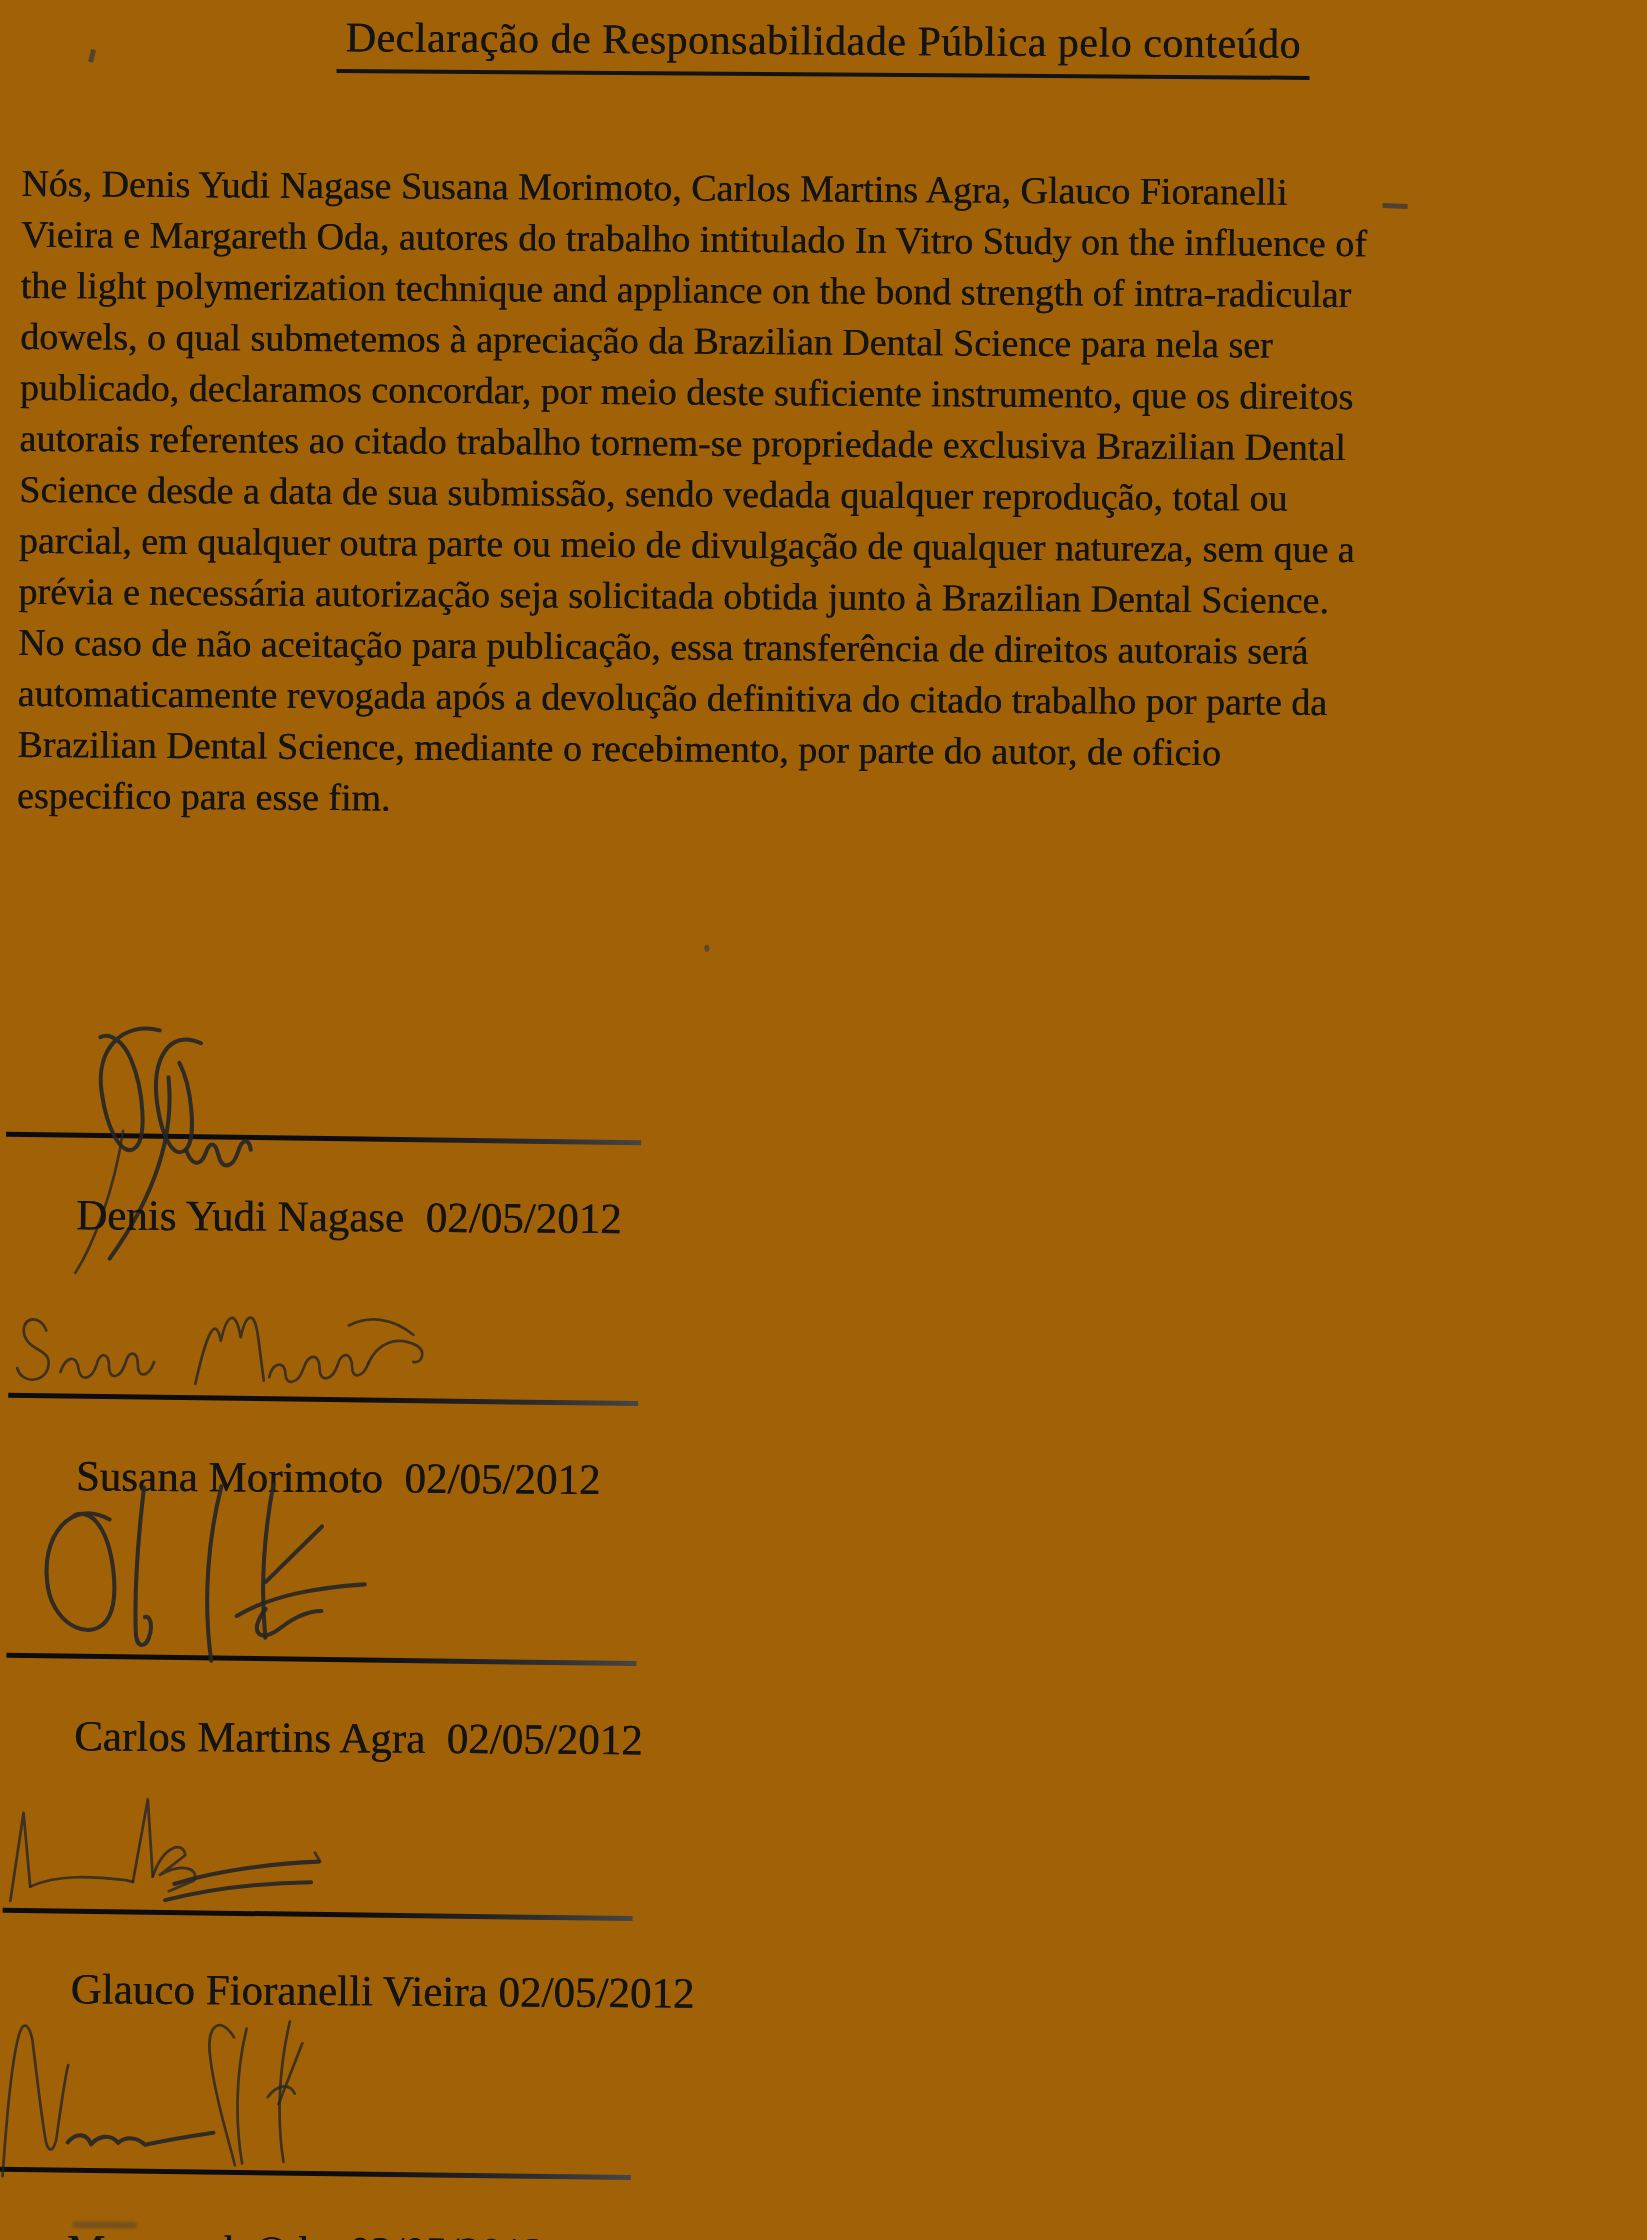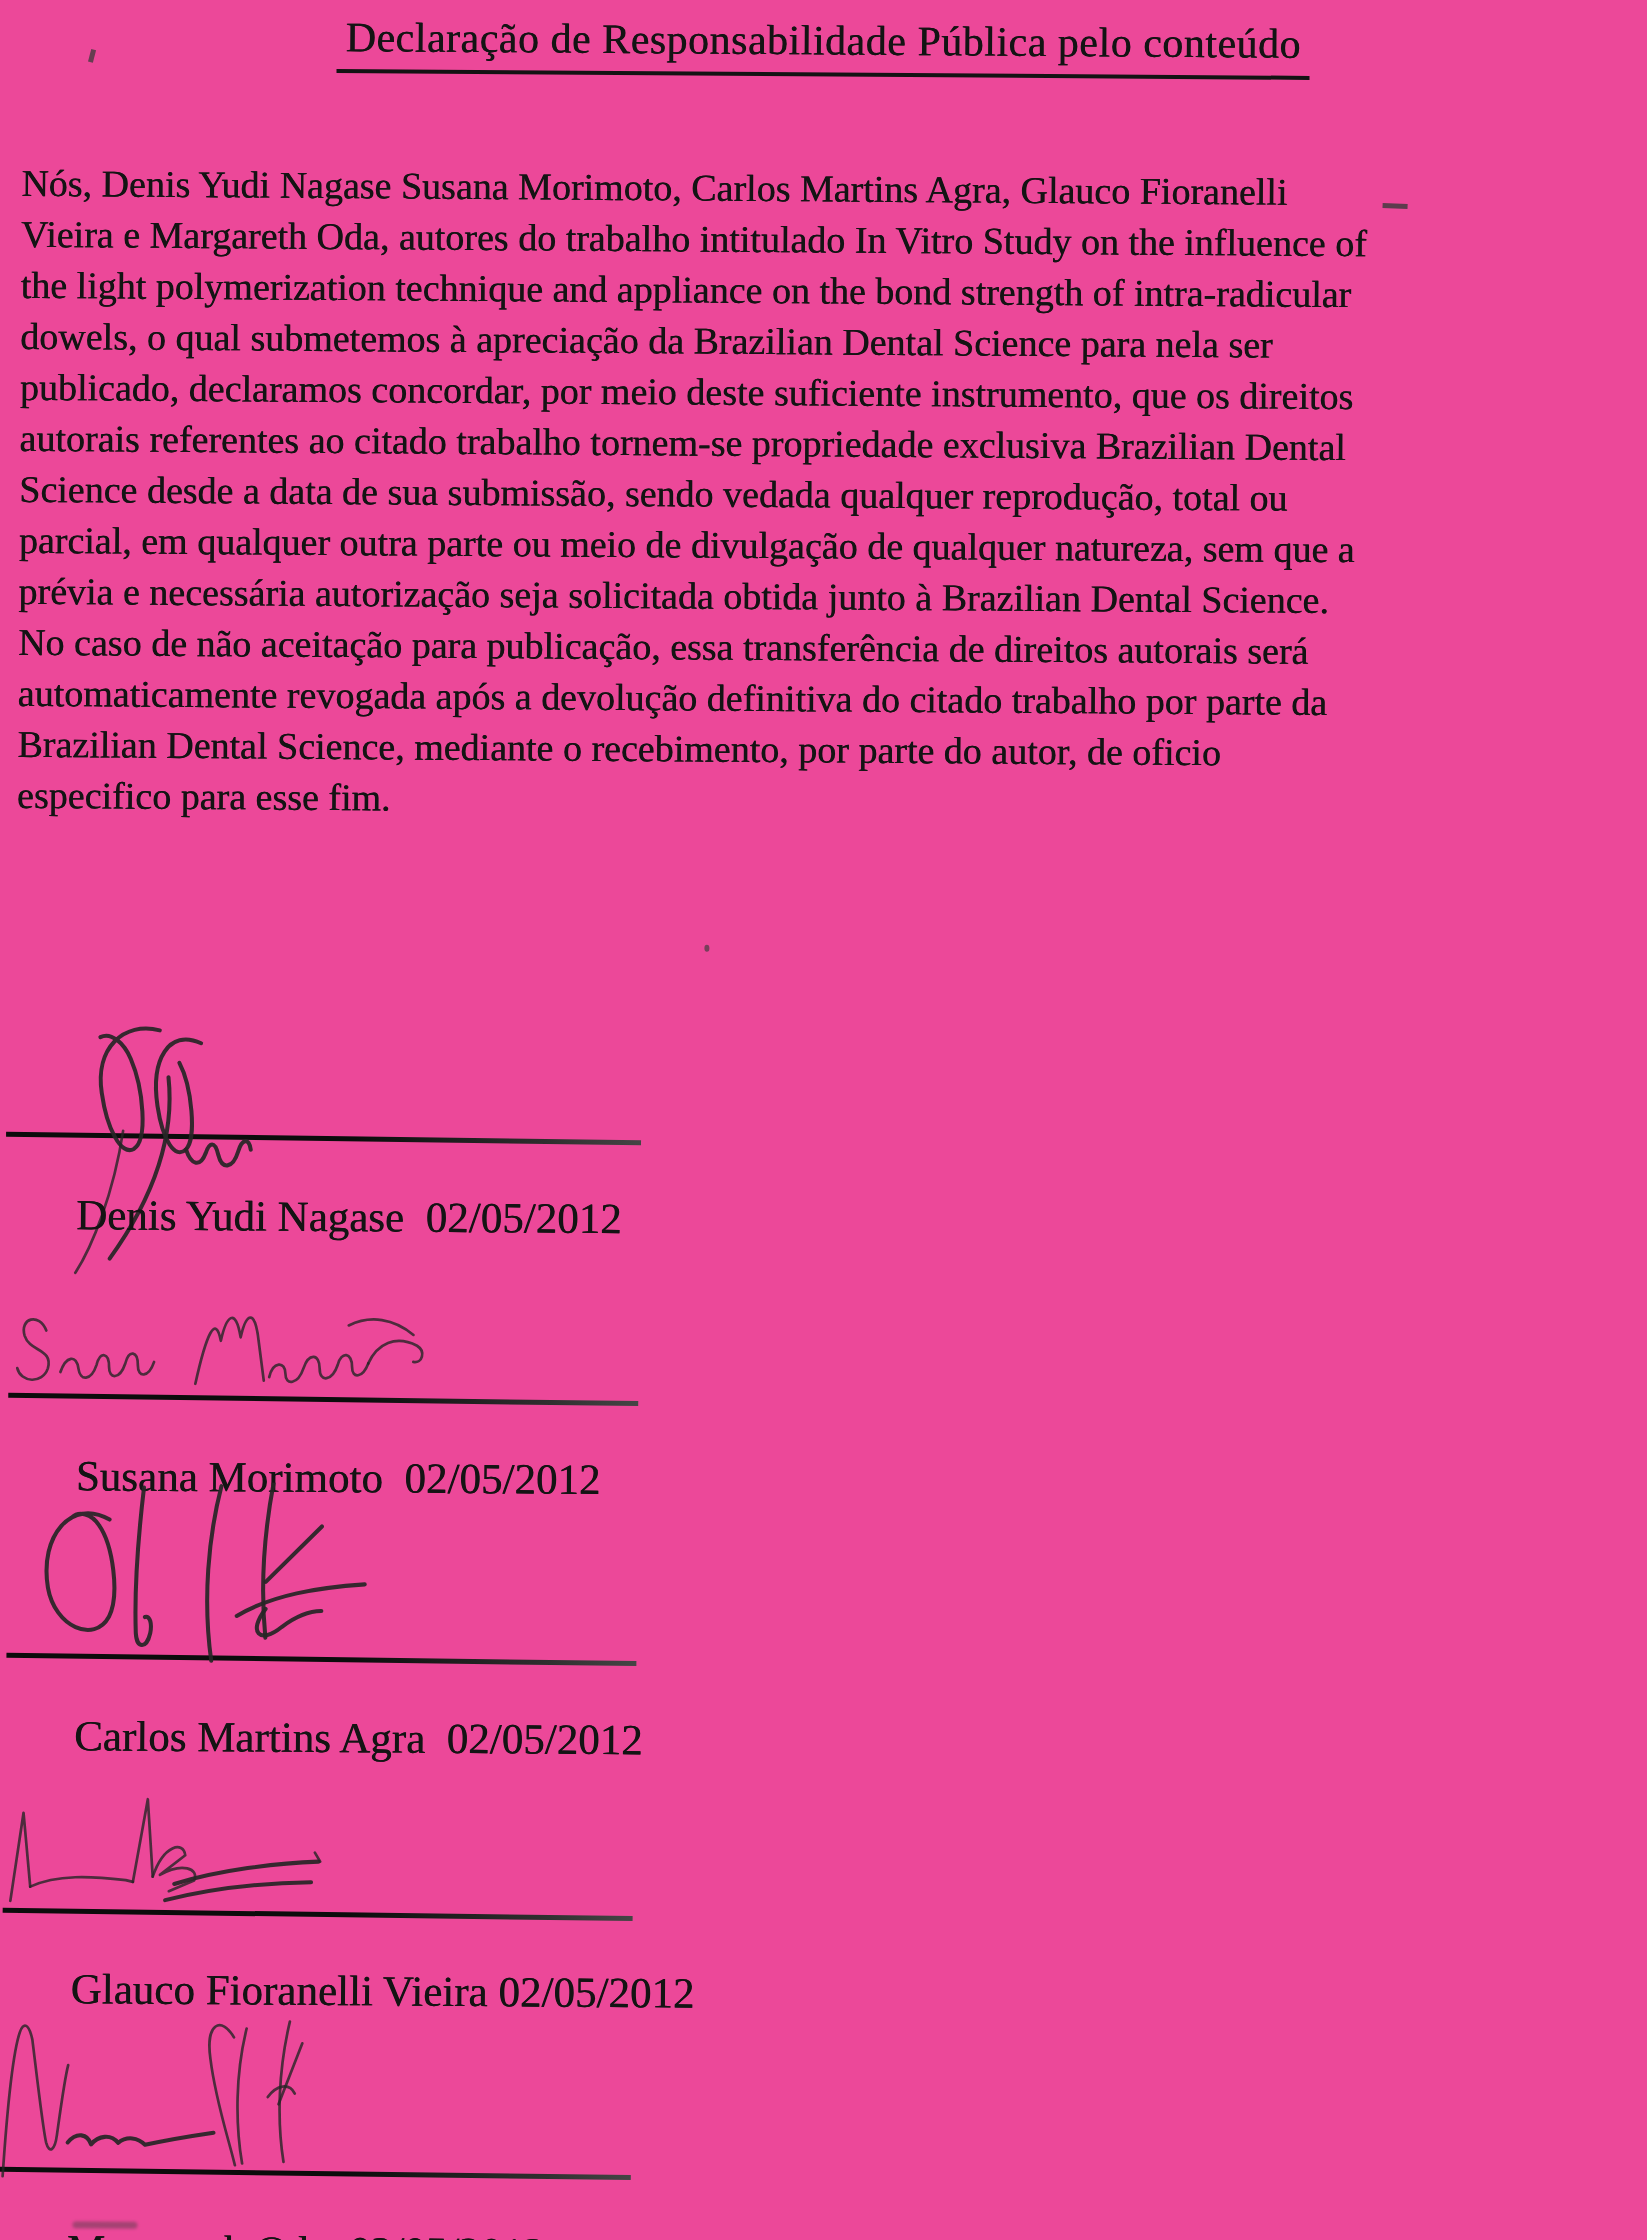--- a/index.html
+++ b/index.html
@@ -1,19 +1,19 @@
 <!DOCTYPE html>
 <html style="font-size:14.4px"><head>
 <meta charset="utf-8">
 <style>
   html,body{margin:0;padding:0;background:#ffffff;}
   .page{
     position:relative;
     width:1647px;height:2240px;
-    background:#ec4899;
+    background:#a16207;
     overflow:hidden;
     font-family:"Liberation Serif","DejaVu Serif",serif;
     color:#141414;
   }
   .tilt{
     position:absolute;inset:0;
     transform:rotate(0.4deg);
     transform-origin:36px 0;
   }
   

